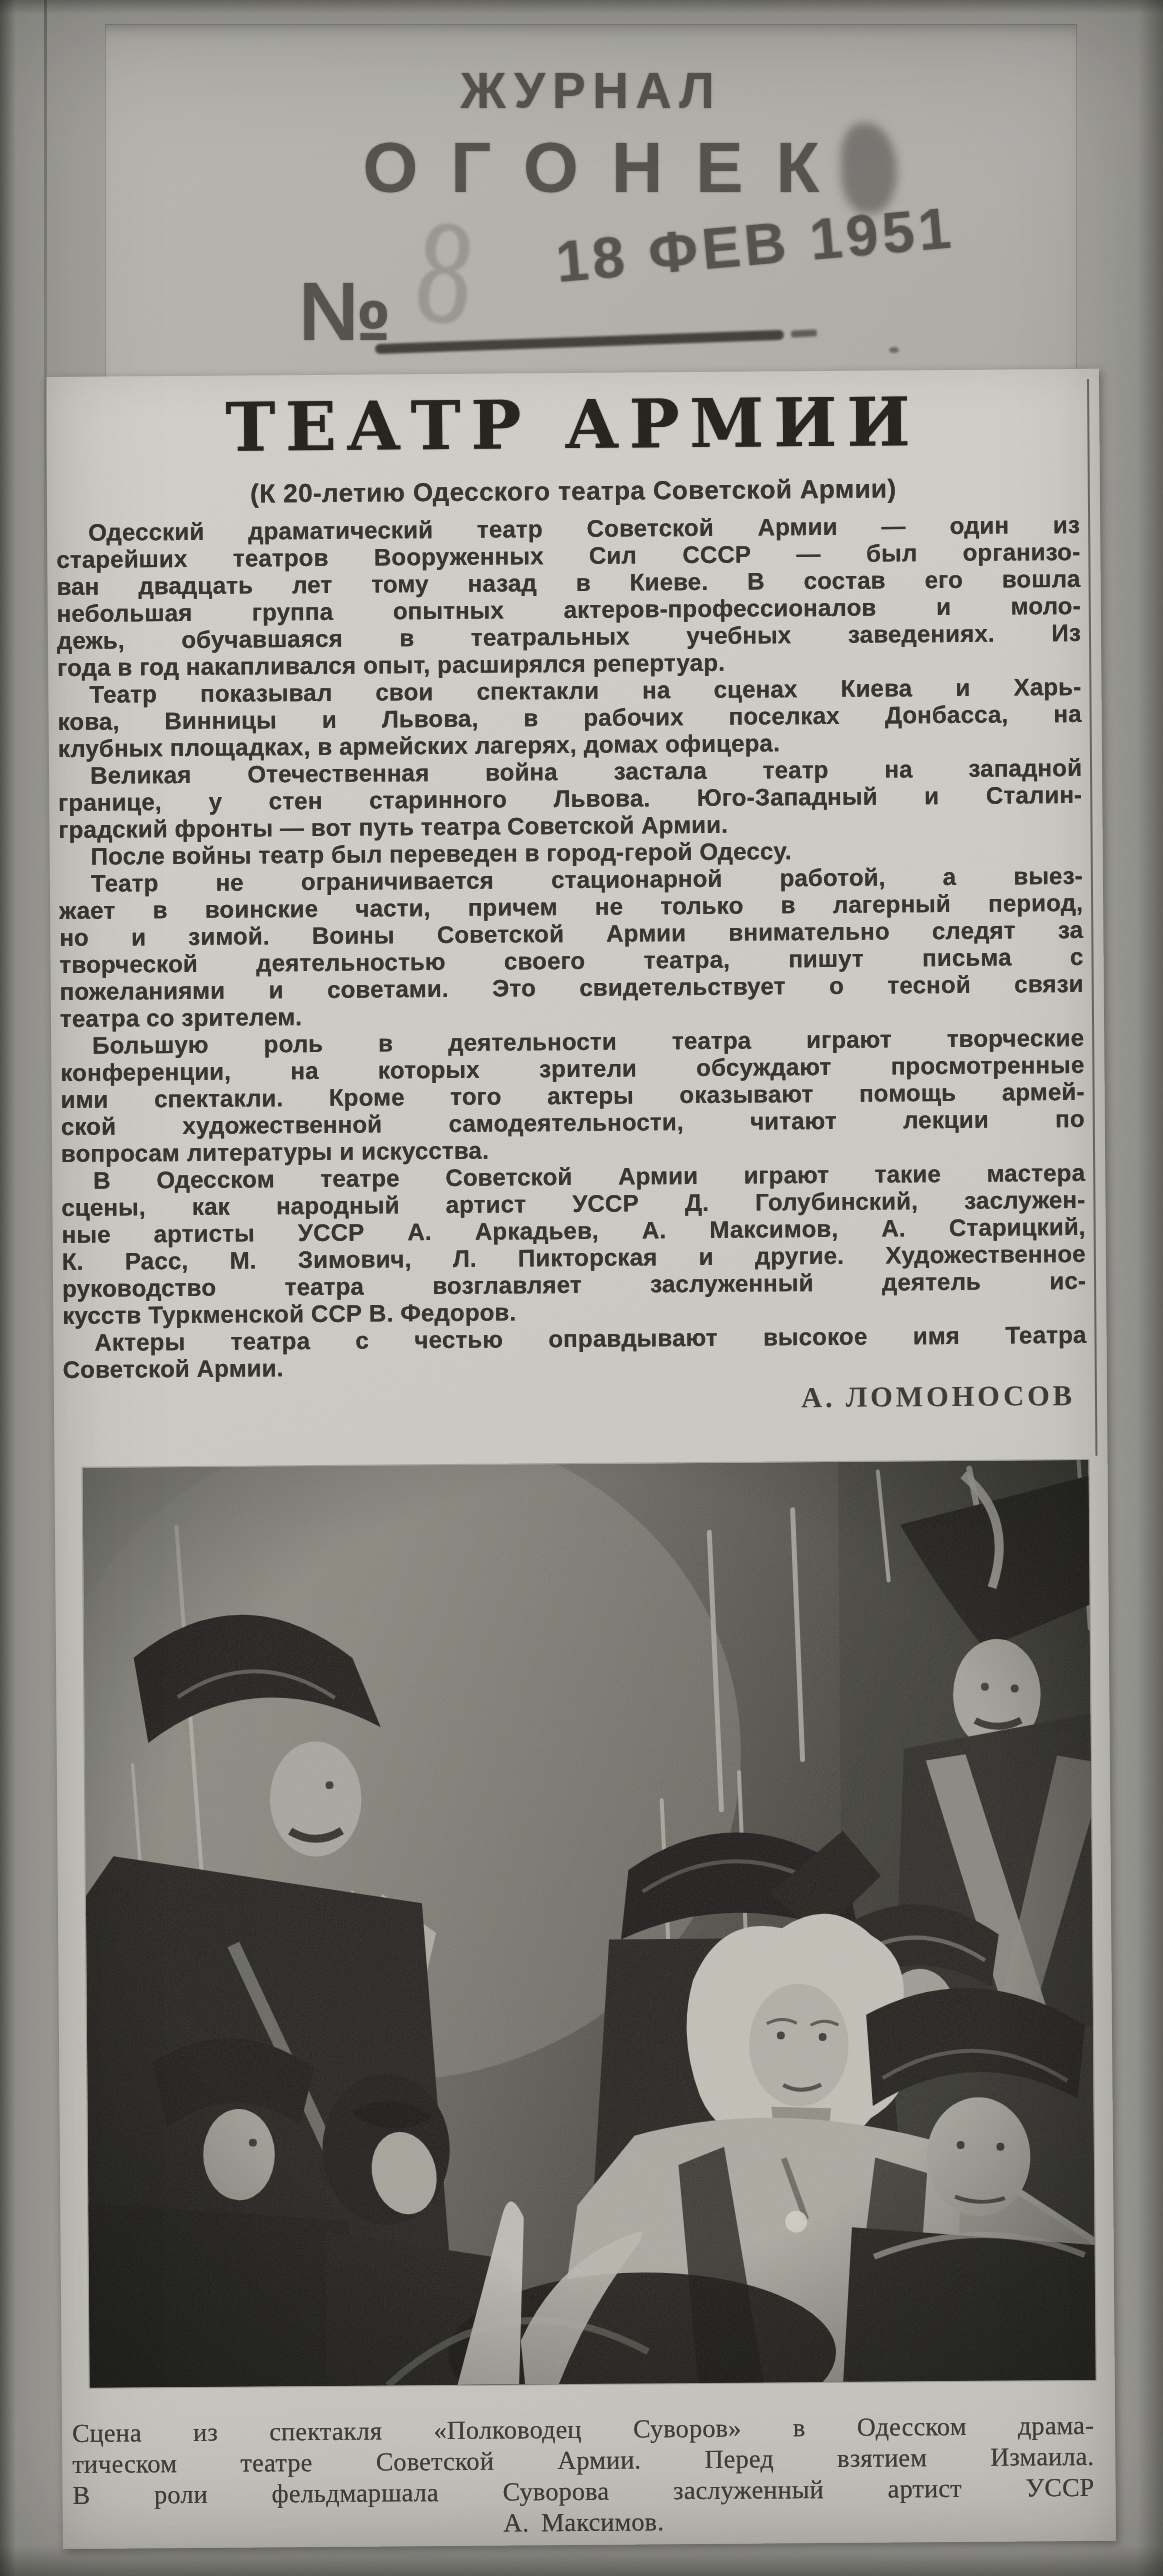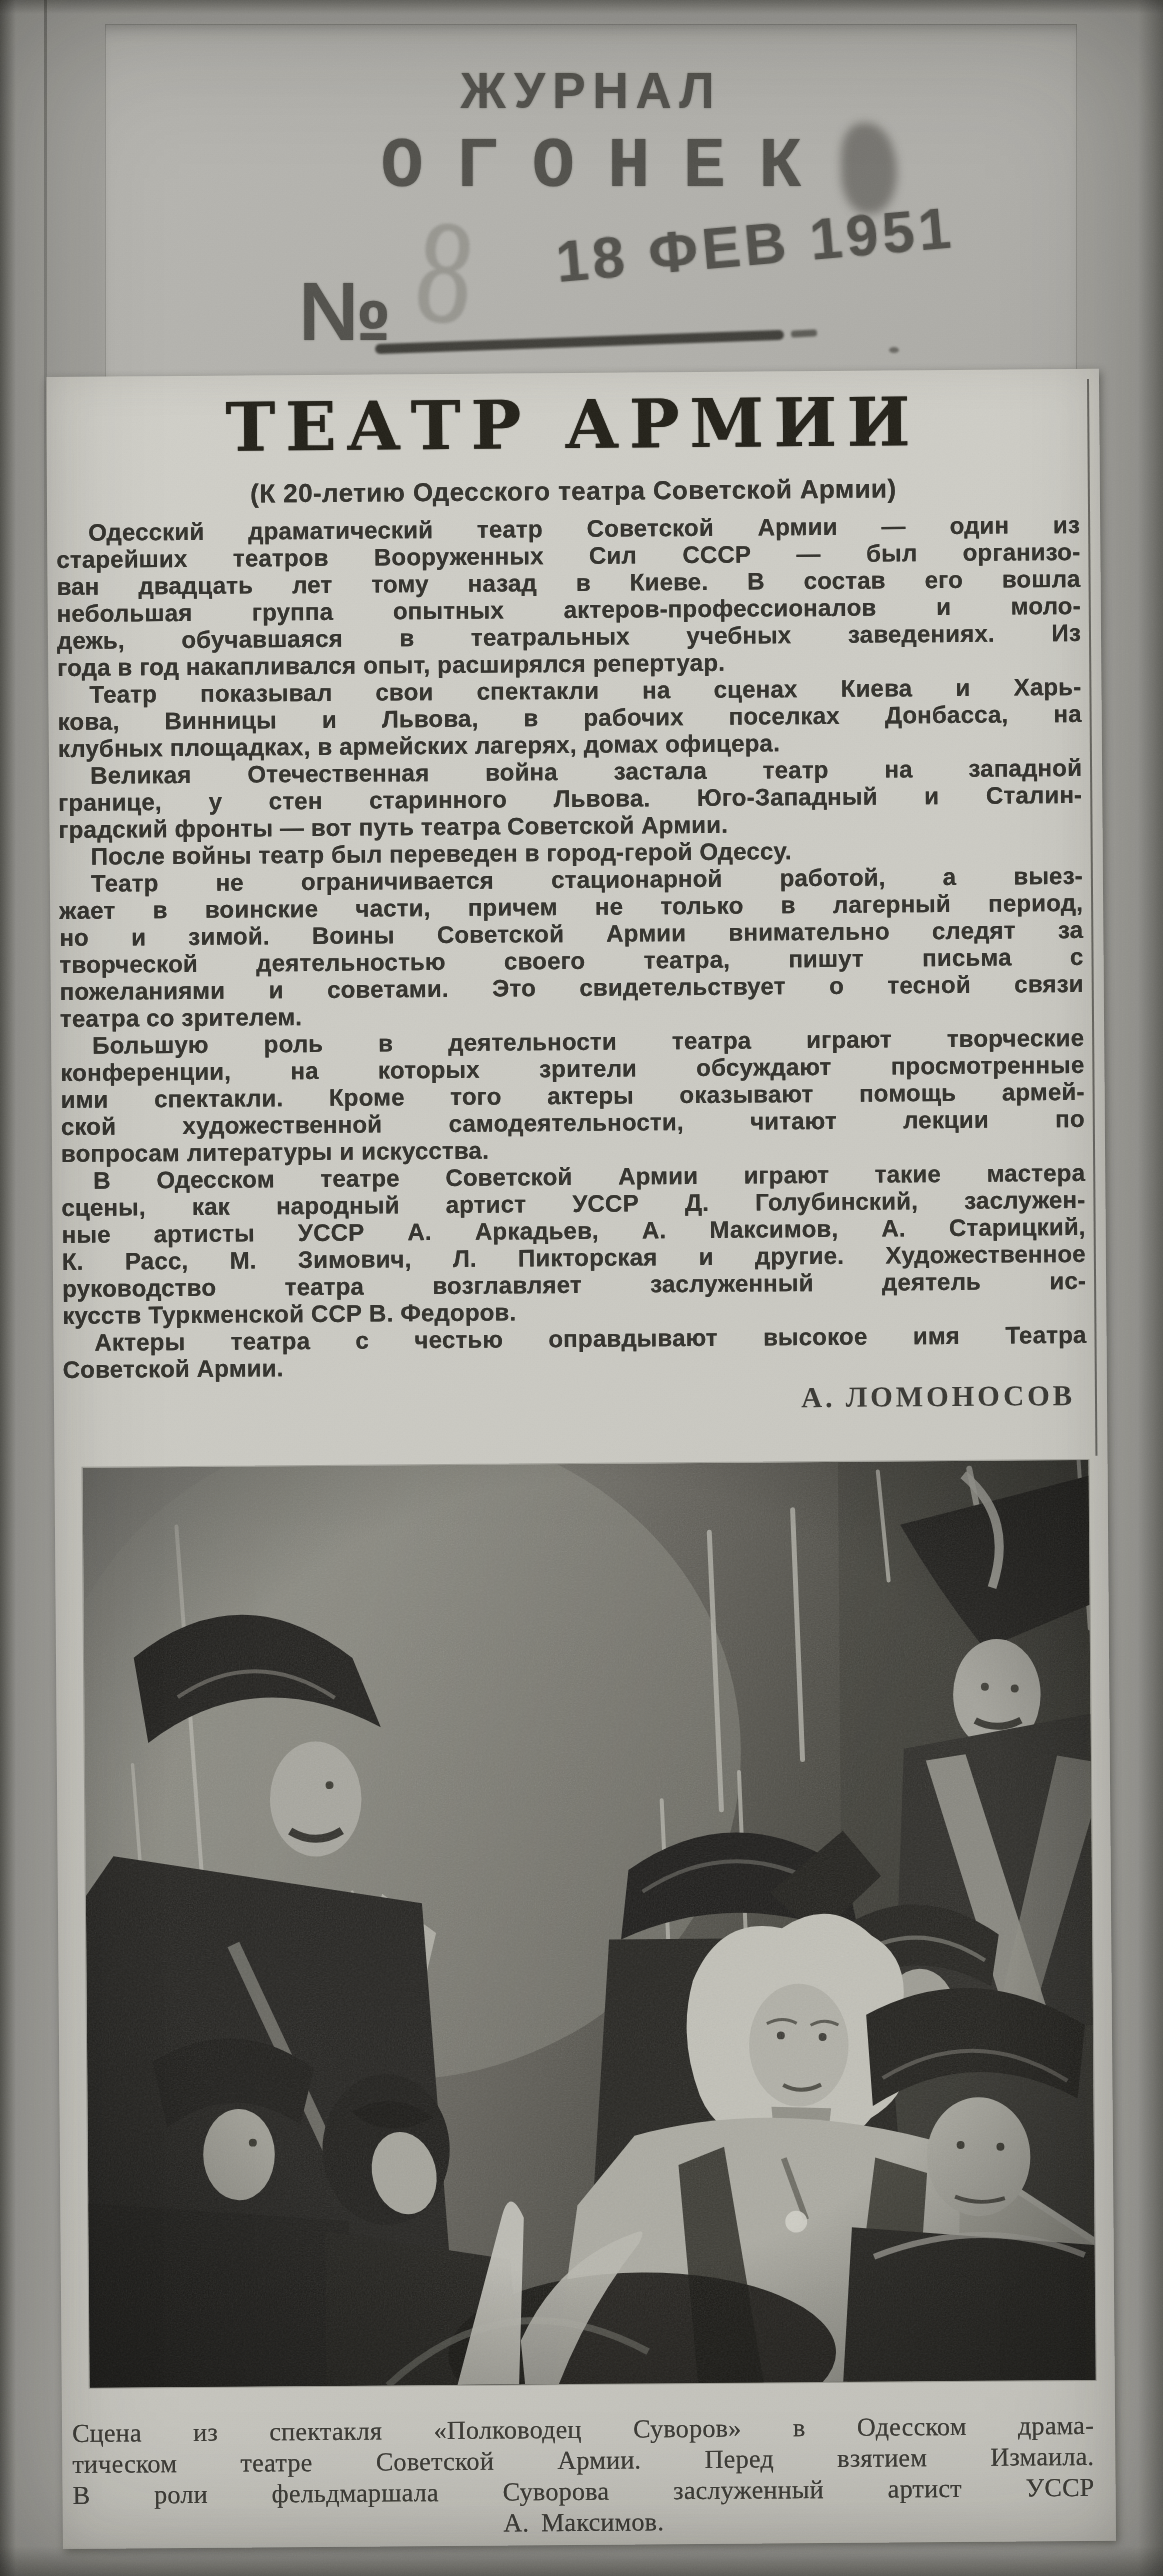--- a/index.html
+++ b/index.html
@@ -19,21 +19,21 @@
     background:linear-gradient(180deg,rgba(60,60,55,.45),rgba(60,60,55,.18) 70%,rgba(60,60,55,0));}
   
   .stamp-panel{
     position:absolute;left:105px;top:24px;width:972px;height:421px;
     background:linear-gradient(135deg,#b6b5b0 0%,#b2b1ac 55%,#abaaa5 100%);
     box-shadow:inset 0 0 0 1px rgba(95,95,88,.35), inset 0 14px 18px -14px rgba(40,40,35,.45);
   }
   .stamp{position:absolute;left:0;top:0;width:100%;height:100%;color:#4a4944;}
   .ink{position:absolute;filter:blur(0.4px);text-shadow:0 0 2px rgba(62,61,55,.65);opacity:.92;white-space:nowrap;}
   .stamp-journal{top:22px;left:0;width:100%;text-align:center;font-size:50px;font-weight:700;letter-spacing:7px;margin-top:16px;}
-  .stamp-name{top:103px;left:0;width:100%;text-align:center;font-size:71px;font-weight:700;letter-spacing:33px;text-indent:33px;font-family:Liberation Mono, monospace;}
+  .stamp-name{top:103px;left:0;width:100%;text-align:center;font-size:71px;font-weight:700;letter-spacing:33px;text-indent:33px;}
   .stamp-smudge{position:absolute;left:736px;top:99px;width:56px;height:91px;background:rgba(48,47,42,.45);
     filter:blur(5px);border-radius:40% 60% 50% 50%;}
   .stamp-no{left:194px;top:240px;font-size:83px;font-weight:700;}
   .stamp-eight{left:298px;top:175px;font-size:131px;font-weight:400;
     font-family:"DejaVu Serif","Liberation Serif",serif;color:#82817a;opacity:.55;
     transform:rotate(6deg) scaleX(.72);filter:blur(1.2px);}
   .stamp-date{left:454px;top:204px;font-size:58px;font-weight:700;letter-spacing:4px;
     transform:rotate(-5deg);transform-origin:left bottom;}
   .stamp-underline{position:absolute;left:270px;top:313px;width:409px;height:10px;background:#31302b;
     transform:rotate(-2deg);filter:blur(1.1px);opacity:.88;border-radius:5px;}

